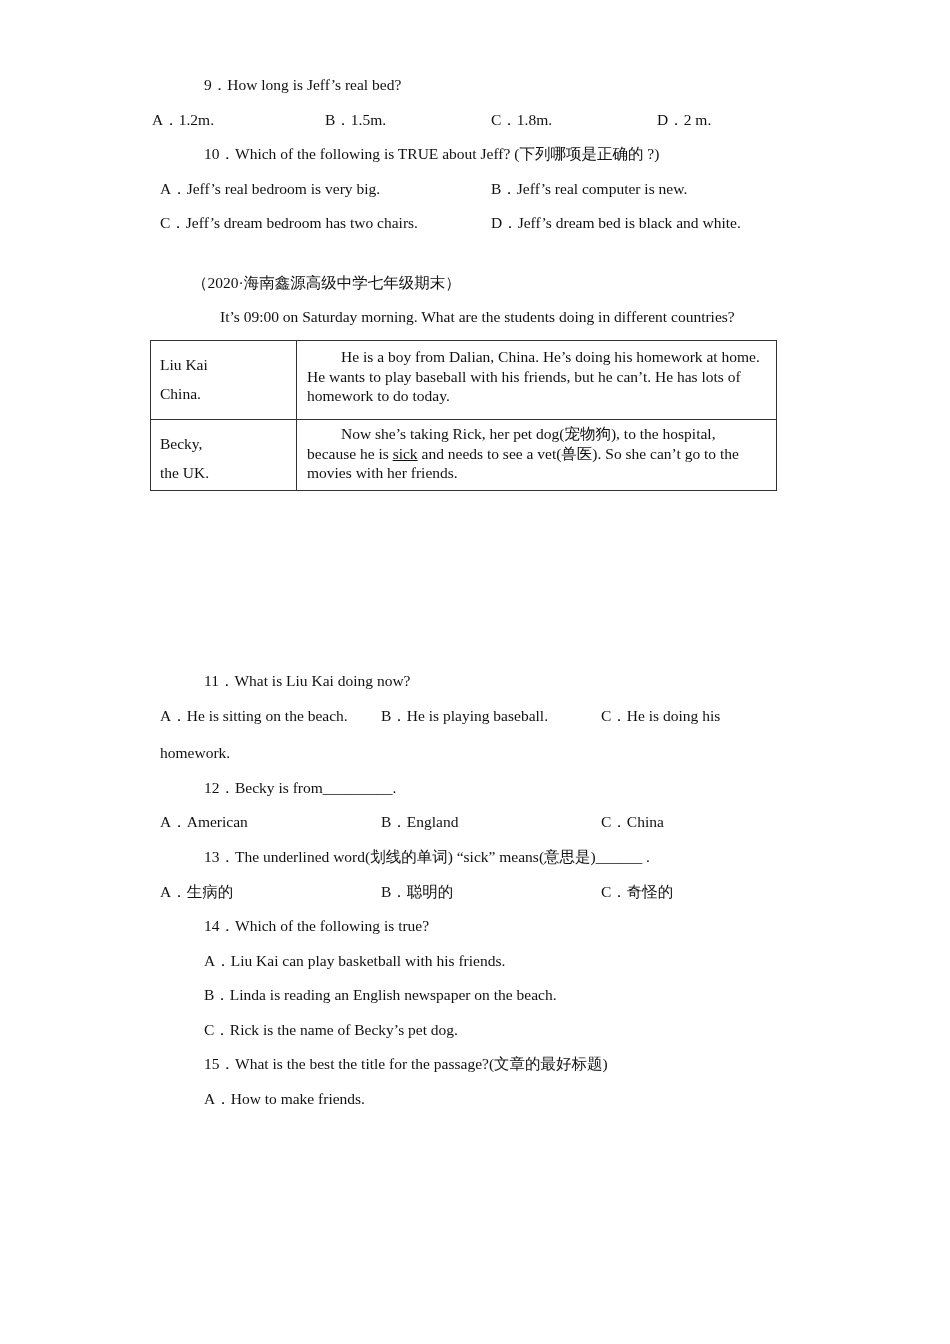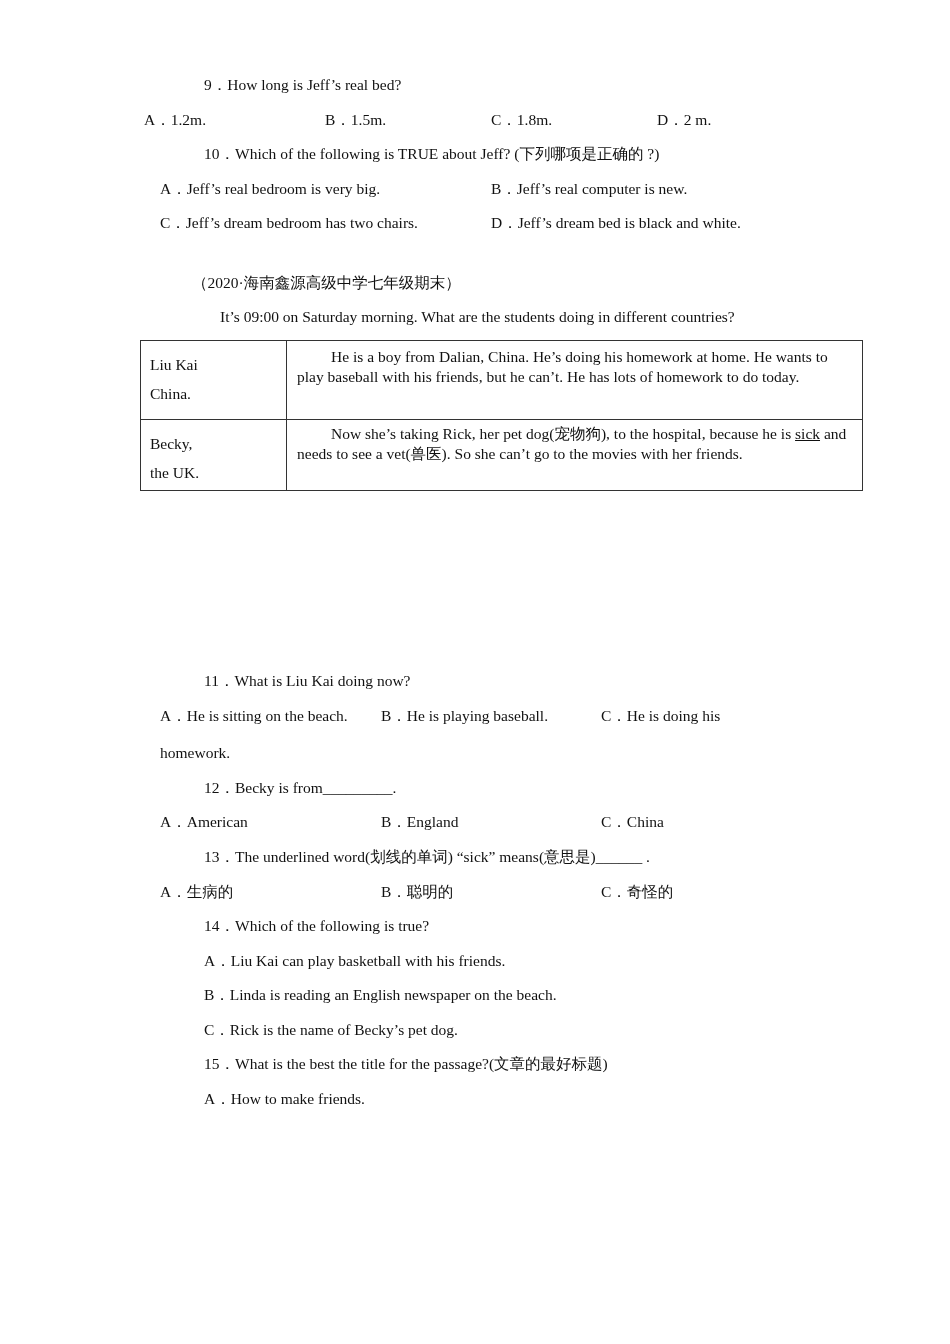--- a/index.html
+++ b/index.html
@@ -1,32 +1,32 @@
 <!DOCTYPE html>
 <html><head>
 <meta charset="utf-8">
 <style>
   html, body { margin:0; padding:0; background:#ffffff; }
   body { width:950px; height:1344px; position:relative; overflow:hidden;
          font-family:"Liberation Serif", "DejaVu Serif", serif; color:#111; font-size:15.5px; }
   .line { position:absolute; left:160px; white-space:nowrap; line-height:20px;margin-left:44px; }
   .opt { position:absolute; white-space:nowrap; line-height:20px; }
   .sourcehdr { position:absolute; left:186px; top:273px; white-space:nowrap; font-family:"Liberation Serif","DejaVu Sans",serif;margin-left:6px; }
-  table.passage { position:absolute; left:140px; top:340px; width:723px; border-collapse:collapse; }
+  table.passage { position:absolute; left:150px; top:340px; width:627px; border-collapse:collapse; }
   table.passage td { border:1.6px solid #333; vertical-align:top; }
   td.name { width:128px; padding:9px 8px 0 9px; line-height:29px; height:62px; }
   td.body { padding:6px 10px 0 10px; line-height:19.5px; }
   .indent { display:inline-block; width:34px; }
   .u { text-decoration:underline; }
 </style>
 </head>
 <body>
 
 <div class="line" style="top:75px">9．How long is Jeff’s real bed?</div>
-<div class="opt" style="left:144px; top:110px">A．1.2m.</div>
+<div class="opt" style="left:152px; top:110px">A．1.2m.</div>
 <div class="opt" style="left:325px; top:110px">B．1.5m.</div>
 <div class="opt" style="left:491px; top:110px">C．1.8m.</div>
 <div class="opt" style="left:657px; top:110px">D．2 m.</div>
 
 <div class="line" style="top:144px">10．Which of the following is TRUE about Jeff? (下列哪项是正确的 ?)</div>
 <div class="opt" style="left:160px; top:179px">A．Jeff’s real bedroom is very big.</div>
 <div class="opt" style="left:491px; top:179px">B．Jeff’s real computer is new.</div>
 <div class="opt" style="left:160px; top:213px">C．Jeff’s dream bedroom has two chairs.</div>
 <div class="opt" style="left:491px; top:213px">D．Jeff’s dream bed is black and white.</div>
 

